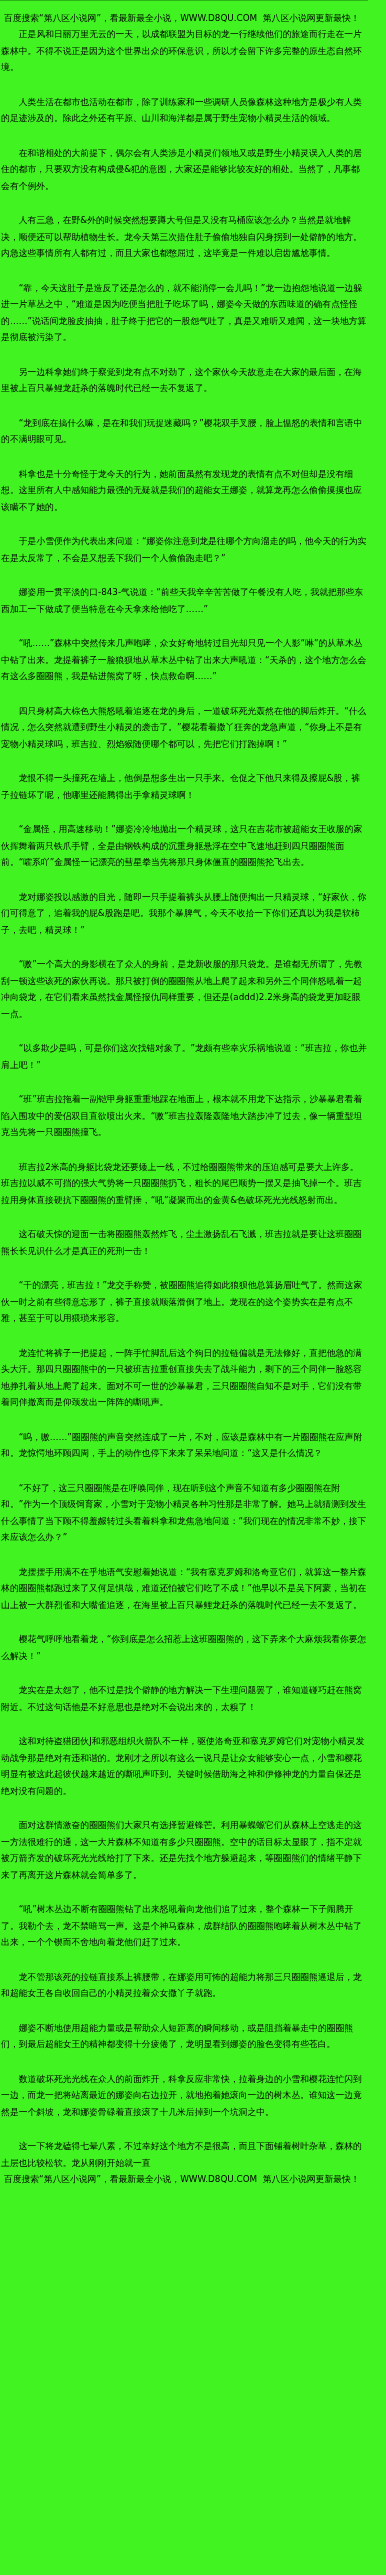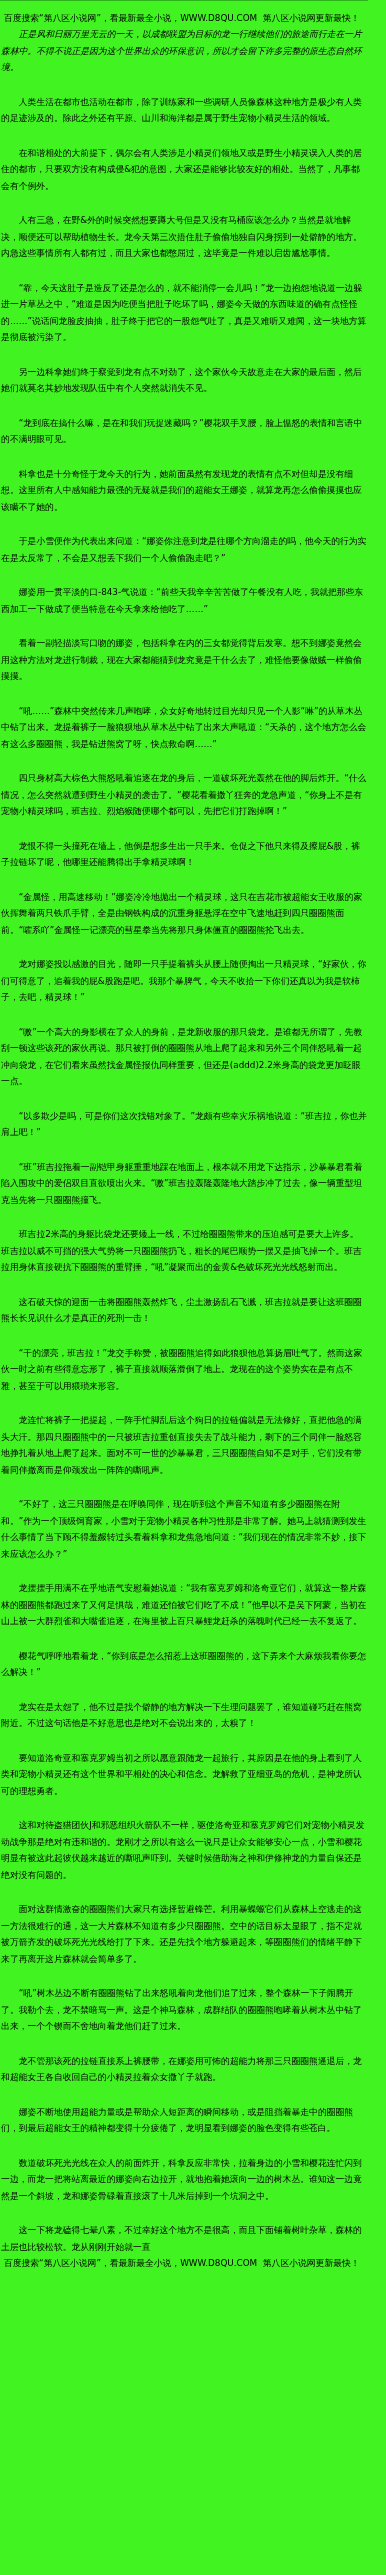--- a/index.html
+++ b/index.html
@@ -27,61 +27,59 @@
   .notice {
     padding-left: 2.8px;
     white-space: pre-wrap;
   }
   .body-text p {
     margin: 18px 0 0 0;
     text-indent: 17.7px;
   }
   .body-text p.first {
     margin-top: 0;
-    font-style: italic;
   }
   .footer-notice {
     margin-top: 0;
   }
 </style>
 </head>
 <body>
 
 <div class="page">
   <div class="notice header-notice">百度搜索“第八区小说网”，看最新最全小说，WWW.D8QU.COM  第八区小说网更新最快！</div>
 
   <div class="body-text" id="paragraphs">
       <p class="first">正是风和日丽万里无云的一天，以成都联盟为目标的龙一行继续他们的旅途而行走在一片森林中。不得不说正是因为这个世界出众的环保意识，所以才会留下许多完整的原生态自然环境。</p>
       <p>人类生活在都市也活动在都市，除了训练家和一些调研人员像森林这种地方是极少有人类的足迹涉及的。除此之外还有平原、山川和海洋都是属于野生宠物小精灵生活的领域。</p>
       <p>在和谐相处的大前提下，偶尔会有人类涉足小精灵们领地又或是野生小精灵误入人类的居住的都市，只要双方没有构成侵&amp;犯的意图，大家还是能够比较友好的相处。当然了，凡事都会有个例外。</p>
       <p>人有三急，在野&amp;外的时候突然想要蹲大号但是又没有马桶应该怎么办？当然是就地解决，顺便还可以帮助植物生长。龙今天第三次捂住肚子偷偷地独自闪身拐到一处僻静的地方。内急这些事情所有人都有过，而且大家也都憋屈过，这毕竟是一件难以启齿尴尬事情。</p>
       <p>“靠，今天这肚子是造反了还是怎么的，就不能消停一会儿吗！”龙一边抱怨地说道一边躲进一片草丛之中，“难道是因为吃便当把肚子吃坏了吗，娜姿今天做的东西味道的确有点怪怪的……”说话间龙脸皮抽抽，肚子终于把它的一股怨气吐了，真是又难听又难闻，这一块地方算是彻底被污染了。</p>
-      <p>另一边科拿她们终于察觉到龙有点不对劲了，这个家伙今天故意走在大家的最后面，然后她们就莫名其妙地发现队伍中有个人突然就消失不见。</p>
+      <p>另一边科拿她们终于察觉到龙有点不对劲了，这个家伙今天故意走在大家的最后面，在海里被上百只暴鲤龙赶杀的落魄时代已经一去不复返了。</p>
       <p>“龙到底在搞什么嘛，是在和我们玩捉迷藏吗？”樱花双手叉腰，脸上愠怒的表情和言语中的不满明眼可见。</p>
       <p>科拿也是十分奇怪于龙今天的行为，她前面虽然有发现龙的表情有点不对但却是没有细想。这里所有人中感知能力最强的无疑就是我们的超能女王娜姿，就算龙再怎么偷偷摸摸也应该瞒不了她的。</p>
       <p>于是小雪便作为代表出来问道：“娜姿你注意到龙是往哪个方向溜走的吗，他今天的行为实在是太反常了，不会是又想丢下我们一个人偷偷跑走吧？”</p>
       <p>娜姿用一贯平淡的口-843-气说道：“前些天我辛辛苦苦做了午餐没有人吃，我就把那些东西加工一下做成了便当特意在今天拿来给他吃了……”</p>
-      <p>看着一副轻描淡写口吻的娜姿，包括科拿在内的三女都觉得背后发寒。想不到娜姿竟然会用这种方法对龙进行制裁，现在大家都能猜到龙究竟是干什么去了，难怪他要像做贼一样偷偷摸摸。</p>
       <p>“吼……”森林中突然传来几声咆哮，众女好奇地转过目光却只见一个人影“啉”的从草木丛中钻了出来。龙提着裤子一脸狼狈地从草木丛中钻了出来大声吼道：“天杀的，这个地方怎么会有这么多圈圈熊，我是钻进熊窝了呀，快点救命啊……”</p>
       <p>四只身材高大棕色大熊怒吼着追逐在龙的身后，一道破坏死光轰然在他的脚后炸开。“什么情况，怎么突然就遭到野生小精灵的袭击了。”樱花看着撒丫狂奔的龙急声道，“你身上不是有宠物小精灵球吗，班吉拉、烈焰猴随便哪个都可以，先把它们打跑掉啊！”</p>
       <p>龙恨不得一头撞死在墙上，他倒是想多生出一只手来。仓促之下他只来得及擦屁&amp;股，裤子拉链坏了呢，他哪里还能腾得出手拿精灵球啊！</p>
       <p>“金属怪，用高速移动！”娜姿冷冷地抛出一个精灵球，这只在吉花市被超能女王收服的家伙挥舞着两只铁爪手臂，全是由钢铁构成的沉重身躯悬浮在空中飞速地赶到四只圈圈熊面前。“嚯系吖”金属怪一记漂亮的彗星拳当先将那只身体僵直的圈圈熊抡飞出去。</p>
       <p>龙对娜姿投以感激的目光，随即一只手提着裤头从腰上随便掏出一只精灵球，“好家伙，你们可得意了，追着我的屁&amp;股跑是吧。我那个暴脾气，今天不收拾一下你们还真以为我是软柿子，去吧，精灵球！”</p>
       <p>“嗷”一个高大的身影横在了众人的身前，是龙新收服的那只袋龙。是谁都无所谓了，先教刮一顿这些该死的家伙再说。那只被打倒的圈圈熊从地上爬了起来和另外三个同伴怒吼着一起冲向袋龙，在它们看来虽然找金属怪报仇同样重要，但还是(addd)2.2米身高的袋龙更加眨眼一点。</p>
       <p>“以多欺少是吗，可是你们这次找错对象了。”龙颇有些幸灾乐祸地说道：“班吉拉，你也并肩上吧！”</p>
       <p>“班”班吉拉拖着一副铠甲身躯重重地踩在地面上，根本就不用龙下达指示，沙暴暴君看着陷入围攻中的爱侣双目直欲喷出火来。“嗷”班吉拉轰隆轰隆地大踏步冲了过去，像一辆重型坦克当先将一只圈圈熊撞飞。</p>
       <p>班吉拉2米高的身躯比袋龙还要矮上一线，不过给圈圈熊带来的压迫感可是要大上许多。班吉拉以威不可挡的强大气势将一只圈圈熊扔飞，粗长的尾巴顺势一摆又是抽飞掉一个。班吉拉用身体直接硬抗下圈圈熊的重臂捶，“吼”凝聚而出的金黄&amp;色破坏死光光线怒射而出。</p>
       <p>这石破天惊的迎面一击将圈圈熊轰然炸飞，尘土激扬乱石飞溅，班吉拉就是要让这班圈圈熊长长见识什么才是真正的死刑一击！</p>
       <p>“干的漂亮，班吉拉！”龙交手称赞，被圈圈熊追得如此狼狈他总算扬眉吐气了。然而这家伙一时之前有些得意忘形了，裤子直接就顺落滑倒了地上。龙现在的这个姿势实在是有点不雅，甚至于可以用猥琐来形容。</p>
       <p>龙连忙将裤子一把提起，一阵手忙脚乱后这个狗日的拉链偏就是无法修好，直把他急的满头大汗。那四只圈圈熊中的一只被班吉拉重创直接失去了战斗能力，剩下的三个同伴一脸怒容地挣扎着从地上爬了起来。面对不可一世的沙暴暴君，三只圈圈熊自知不是对手，它们没有带着同伴撤离而是仰颈发出一阵阵的嘶吼声。</p>
+      <p>“呜，嗷……”圈圈熊的声音突然连成了一片，不对，应该是森林中有一片圈圈熊在应声附和。龙惊愕地环顾四周，手上的动作也停下来来了呆呆地问道：“这又是什么情况？</p>
       <p>“不好了，这三只圈圈熊是在呼唤同伴，现在听到这个声音不知道有多少圈圈熊在附和。”作为一个顶级饲育家，小雪对于宠物小精灵各种习性那是非常了解。她马上就猜测到发生什么事情了当下顾不得羞赧转过头看着科拿和龙焦急地问道：“我们现在的情况非常不妙，接下来应该怎么办？”</p>
       <p>龙摆摆手用满不在乎地语气安慰着她说道：“我有塞克罗姆和洛奇亚它们，就算这一整片森林的圈圈熊都跑过来了又何足惧哉，难道还怕被它们吃了不成！”他早以不是吴下阿蒙，当初在山上被一大群烈雀和大嘴雀追逐，在海里被上百只暴鲤龙赶杀的落魄时代已经一去不复返了。</p>
       <p>樱花气呼呼地看着龙，“你到底是怎么招惹上这班圈圈熊的，这下弄来个大麻烦我看你要怎么解决！”</p>
       <p>龙实在是太怨了，他不过是找个僻静的地方解决一下生理问题罢了，谁知道碰巧赶在熊窝附近。不过这句话他是不好意思也是绝对不会说出来的，太糗了！</p>
-      <p>要知道洛奇亚和塞克罗姆当初之所以愿意跟随龙一起旅行，其原因是在他的身上看到了人类和宠物小精灵还有这个世界和平相处的决心和信念。龙解救了亚细亚岛的危机，是神龙所认可的理想勇者。</p>
       <p>这和对待盗猎团伙J和邪恶组织火箭队不一样，驱使洛奇亚和塞克罗姆它们对宠物小精灵发动战争那是绝对有违和谐的。龙刚才之所以有这么一说只是让众女能够安心一点，小雪和樱花明显有被这此起彼伏越来越近的嘶吼声吓到。关键时候借助海之神和伊修神龙的力量自保还是绝对没有问题的。</p>
       <p>面对这群情激奋的圈圈熊们大家只有选择暂避锋芒。利用暴蝶螈它们从森林上空逃走的这一方法很难行的通，这一大片森林不知道有多少只圈圈熊。空中的话目标太显眼了，指不定就被万箭齐发的破坏死光光线给打了下来。还是先找个地方躲避起来，等圈圈熊们的情绪平静下来了再离开这片森林就会简单多了。</p>
       <p>“吼”树木丛边不断有圈圈熊钻了出来怒吼着向龙他们追了过来，整个森林一下子闹腾开了。我勒个去，龙不禁暗骂一声。这是个神马森林，成群结队的圈圈熊咆哮着从树木丛中钻了出来，一个个锲而不舍地向着龙他们赶了过来。</p>
       <p>龙不管那该死的拉链直接系上裤腰带，在娜姿用可怖的超能力将那三只圈圈熊逼退后，龙和超能女王各自收回自己的小精灵拉着众女撒丫子就跑。</p>
       <p>娜姿不断地使用超能力量或是帮助众人短距离的瞬间移动，或是阻挡着暴走中的圈圈熊们，到最后超能女王的精神都变得十分疲倦了，龙明显看到娜姿的脸色变得有些苍白。</p>
       <p>数道破坏死光光线在众人的前面炸开，科拿反应非常快，拉着身边的小雪和樱花连忙闪到一边，而龙一把将站离最近的娜姿向右边拉开，就地抱着她滚向一边的树木丛。谁知这一边竟然是一个斜坡，龙和娜姿骨碌着直接滚了十几米后掉到一个坑洞之中。</p>
       <p>这一下将龙磕得七晕八素，不过幸好这个地方不是很高，而且下面铺着树叶杂草，森林的土层也比较松软。龙从刚刚开始就一直</p>
     </div>
 
   <div class="notice footer-notice">百度搜索“第八区小说网”，看最新最全小说，WWW.D8QU.COM  第八区小说网更新最快！</div>

